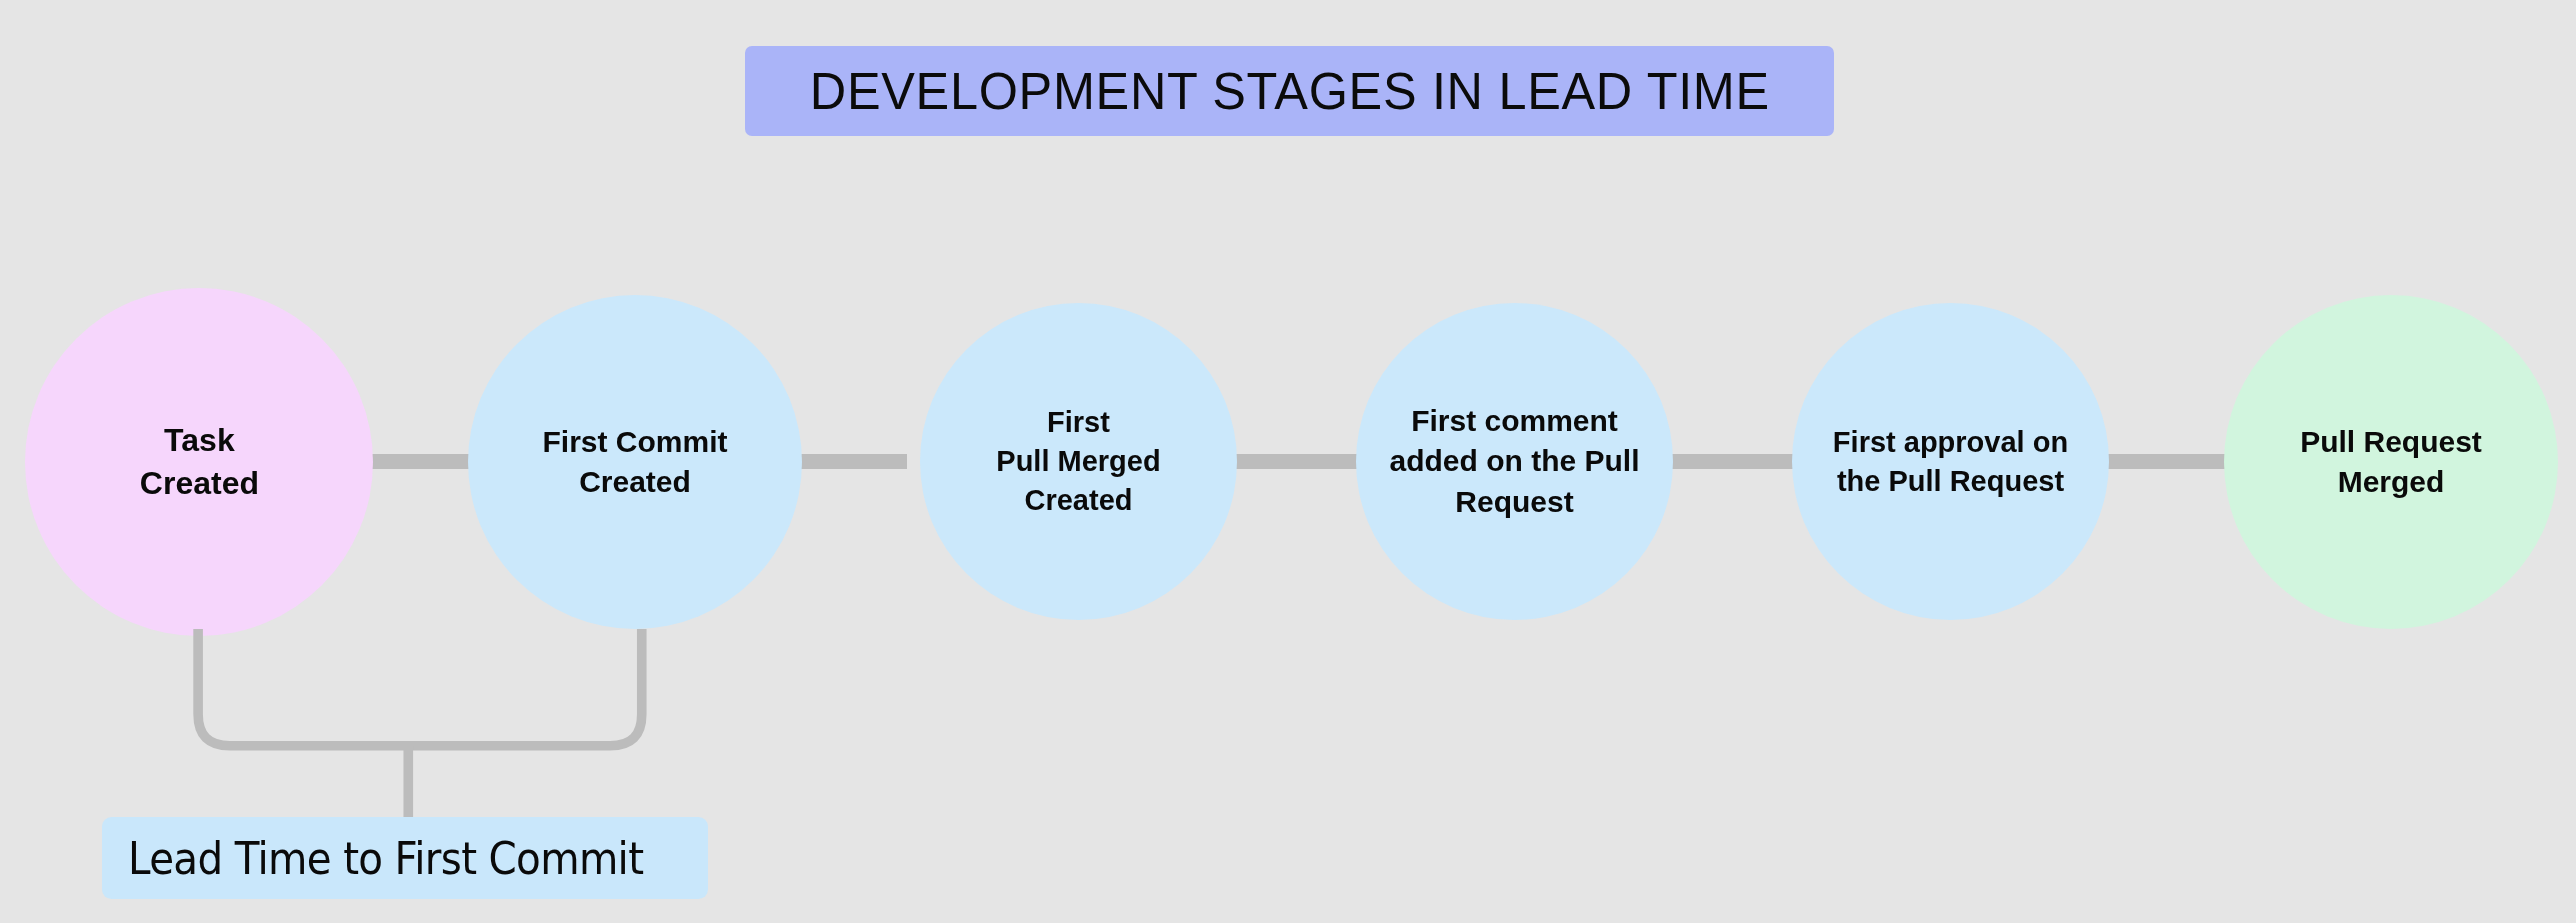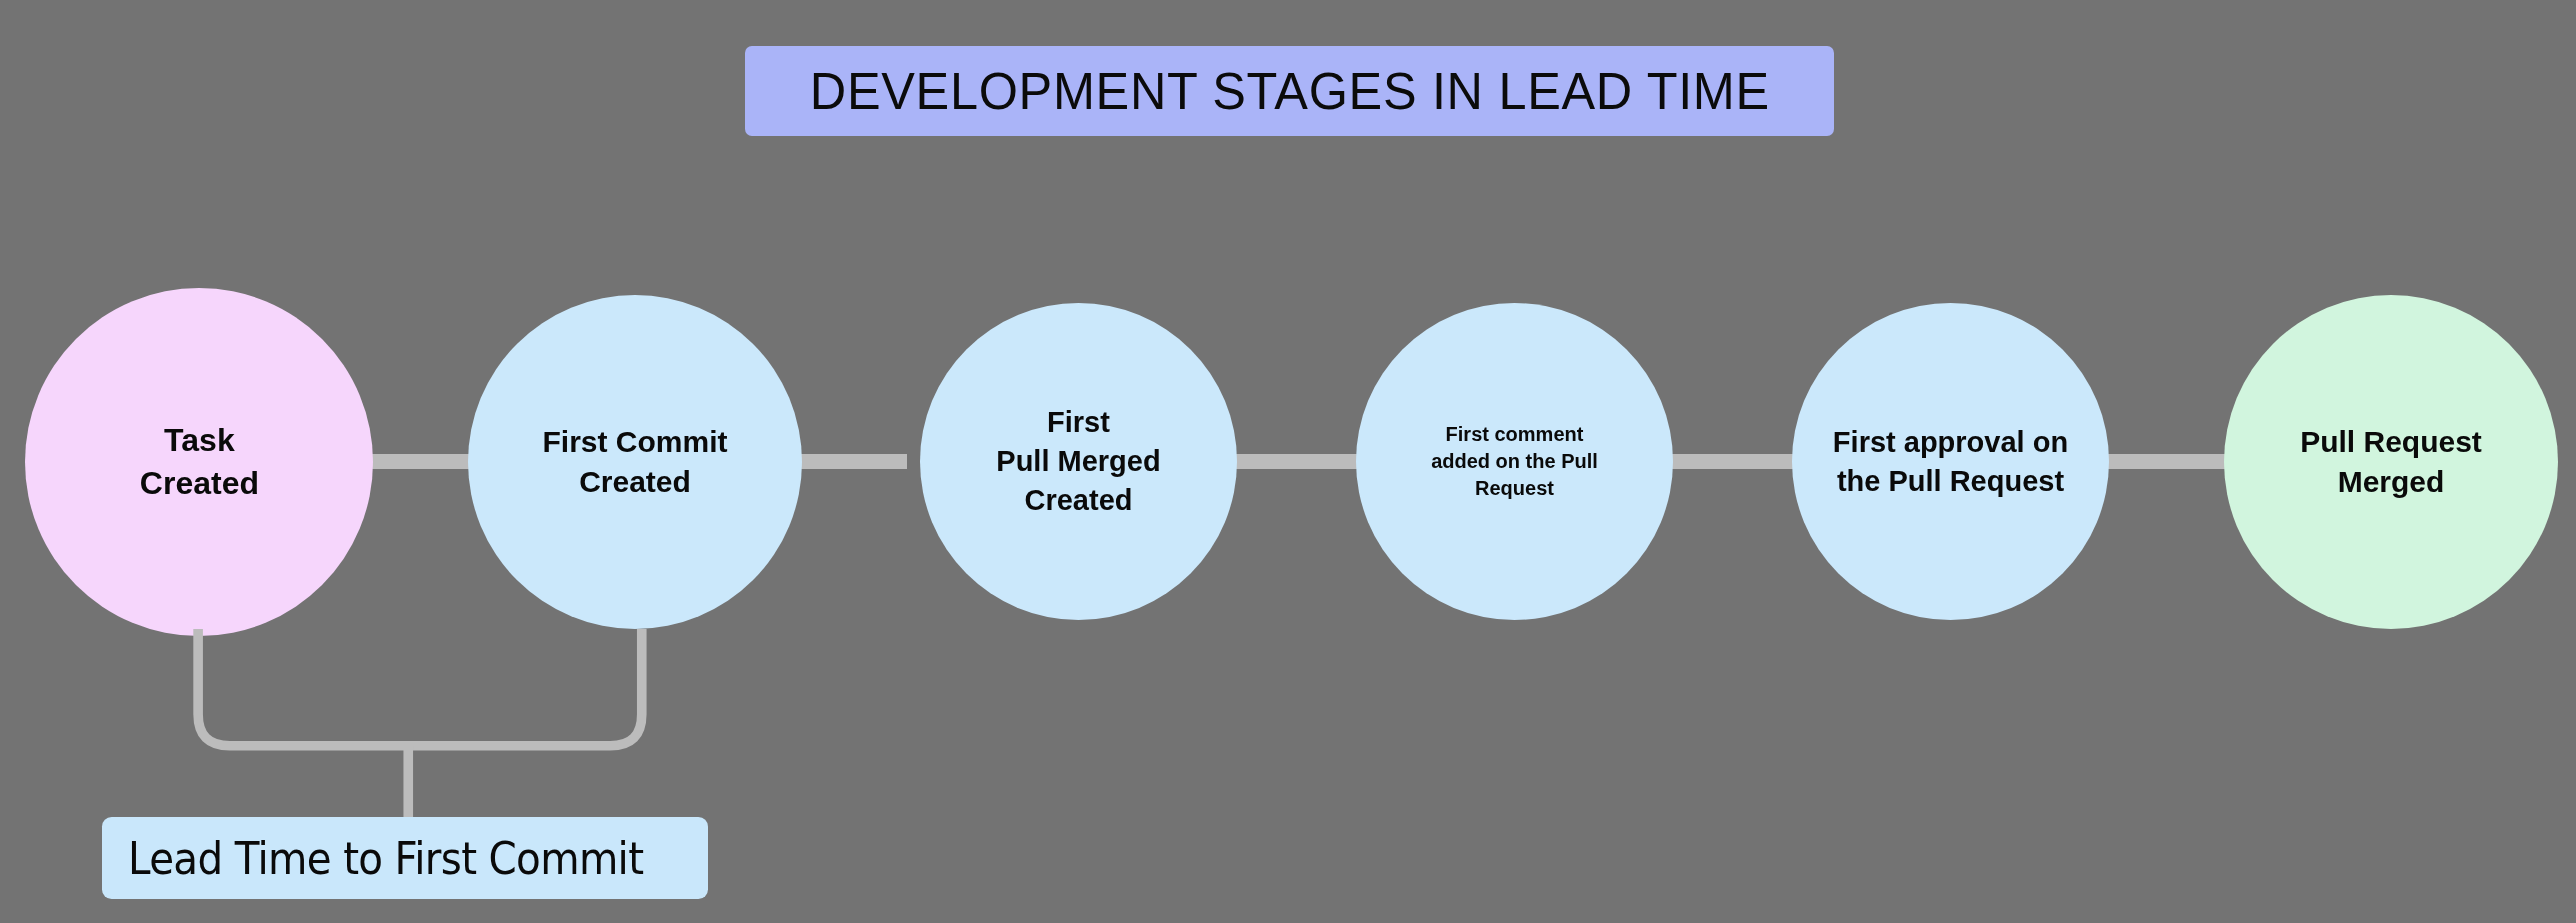--- a/index.html
+++ b/index.html
@@ -114,21 +114,21 @@
     color: #0a0a0a;
     white-space: nowrap;
     letter-spacing: -0.7px;
     transform: scaleX(0.94) scaleY(1.04);
     transform-origin: left center;
   }
 </style>
 </head>
 <body>
 
-<div id="canvas" style="background: #737373;">
+<div id="canvas" style="background: #e5e5e5;">
 
   <div class="title-banner" style="background: rgb(170, 180, 248);">
     <span class="title-text" style="color: rgb(11, 11, 11);">DEVELOPMENT STAGES IN LEAD TIME</span>
   </div>
 
   <div class="stage-row">
     <div class="connector" id="conn-0" style="left: 357px; width: 113px; background: rgb(188, 188, 188);"></div>
     <div class="connector" id="conn-1" style="left: 797px; width: 110px; background: rgb(188, 188, 188);"></div>
     <div class="connector" id="conn-2" style="left: 1234px; width: 124px; background: rgb(188, 188, 188);"></div>
     <div class="connector" id="conn-3" style="left: 1671px; width: 124px; background: rgb(188, 188, 188);"></div>
@@ -141,21 +141,21 @@
     <div class="node" id="node-1" style="left: 468px; top: 295px; width: 334px; height: 334px; background: rgb(203, 232, 251); text-align: center;">
       <span class="node-label" style="font-size: 30px;">First Commit
 Created</span>
     </div>
     <div class="node" id="node-2" style="left: 920px; top: 303px; width: 317px; height: 317px; background: rgb(203, 232, 251);">
       <span class="node-label" style="font-size: 29px;">First
 Pull Merged
 Created</span>
     </div>
     <div class="node" id="node-3" style="left: 1356px; top: 303px; width: 317px; height: 317px; background: rgb(203, 232, 251);">
-      <span class="node-label" style="font-size: 20px;">First comment
+      <span class="node-label" style="font-size: 30px;">First comment
 added on the Pull
 Request</span>
     </div>
     <div class="node" id="node-4" style="left: 1792px; top: 303px; width: 317px; height: 317px; background: rgb(203, 232, 251);">
       <span class="node-label" style="font-size: 29px;">First approval on
 the Pull Request</span>
     </div>
     <div class="node" id="node-5" style="left: 2224px; top: 295px; width: 334px; height: 334px; background: rgb(209, 245, 222);">
       <span class="node-label" style="font-size: 30px;">Pull Request
 Merged</span>

